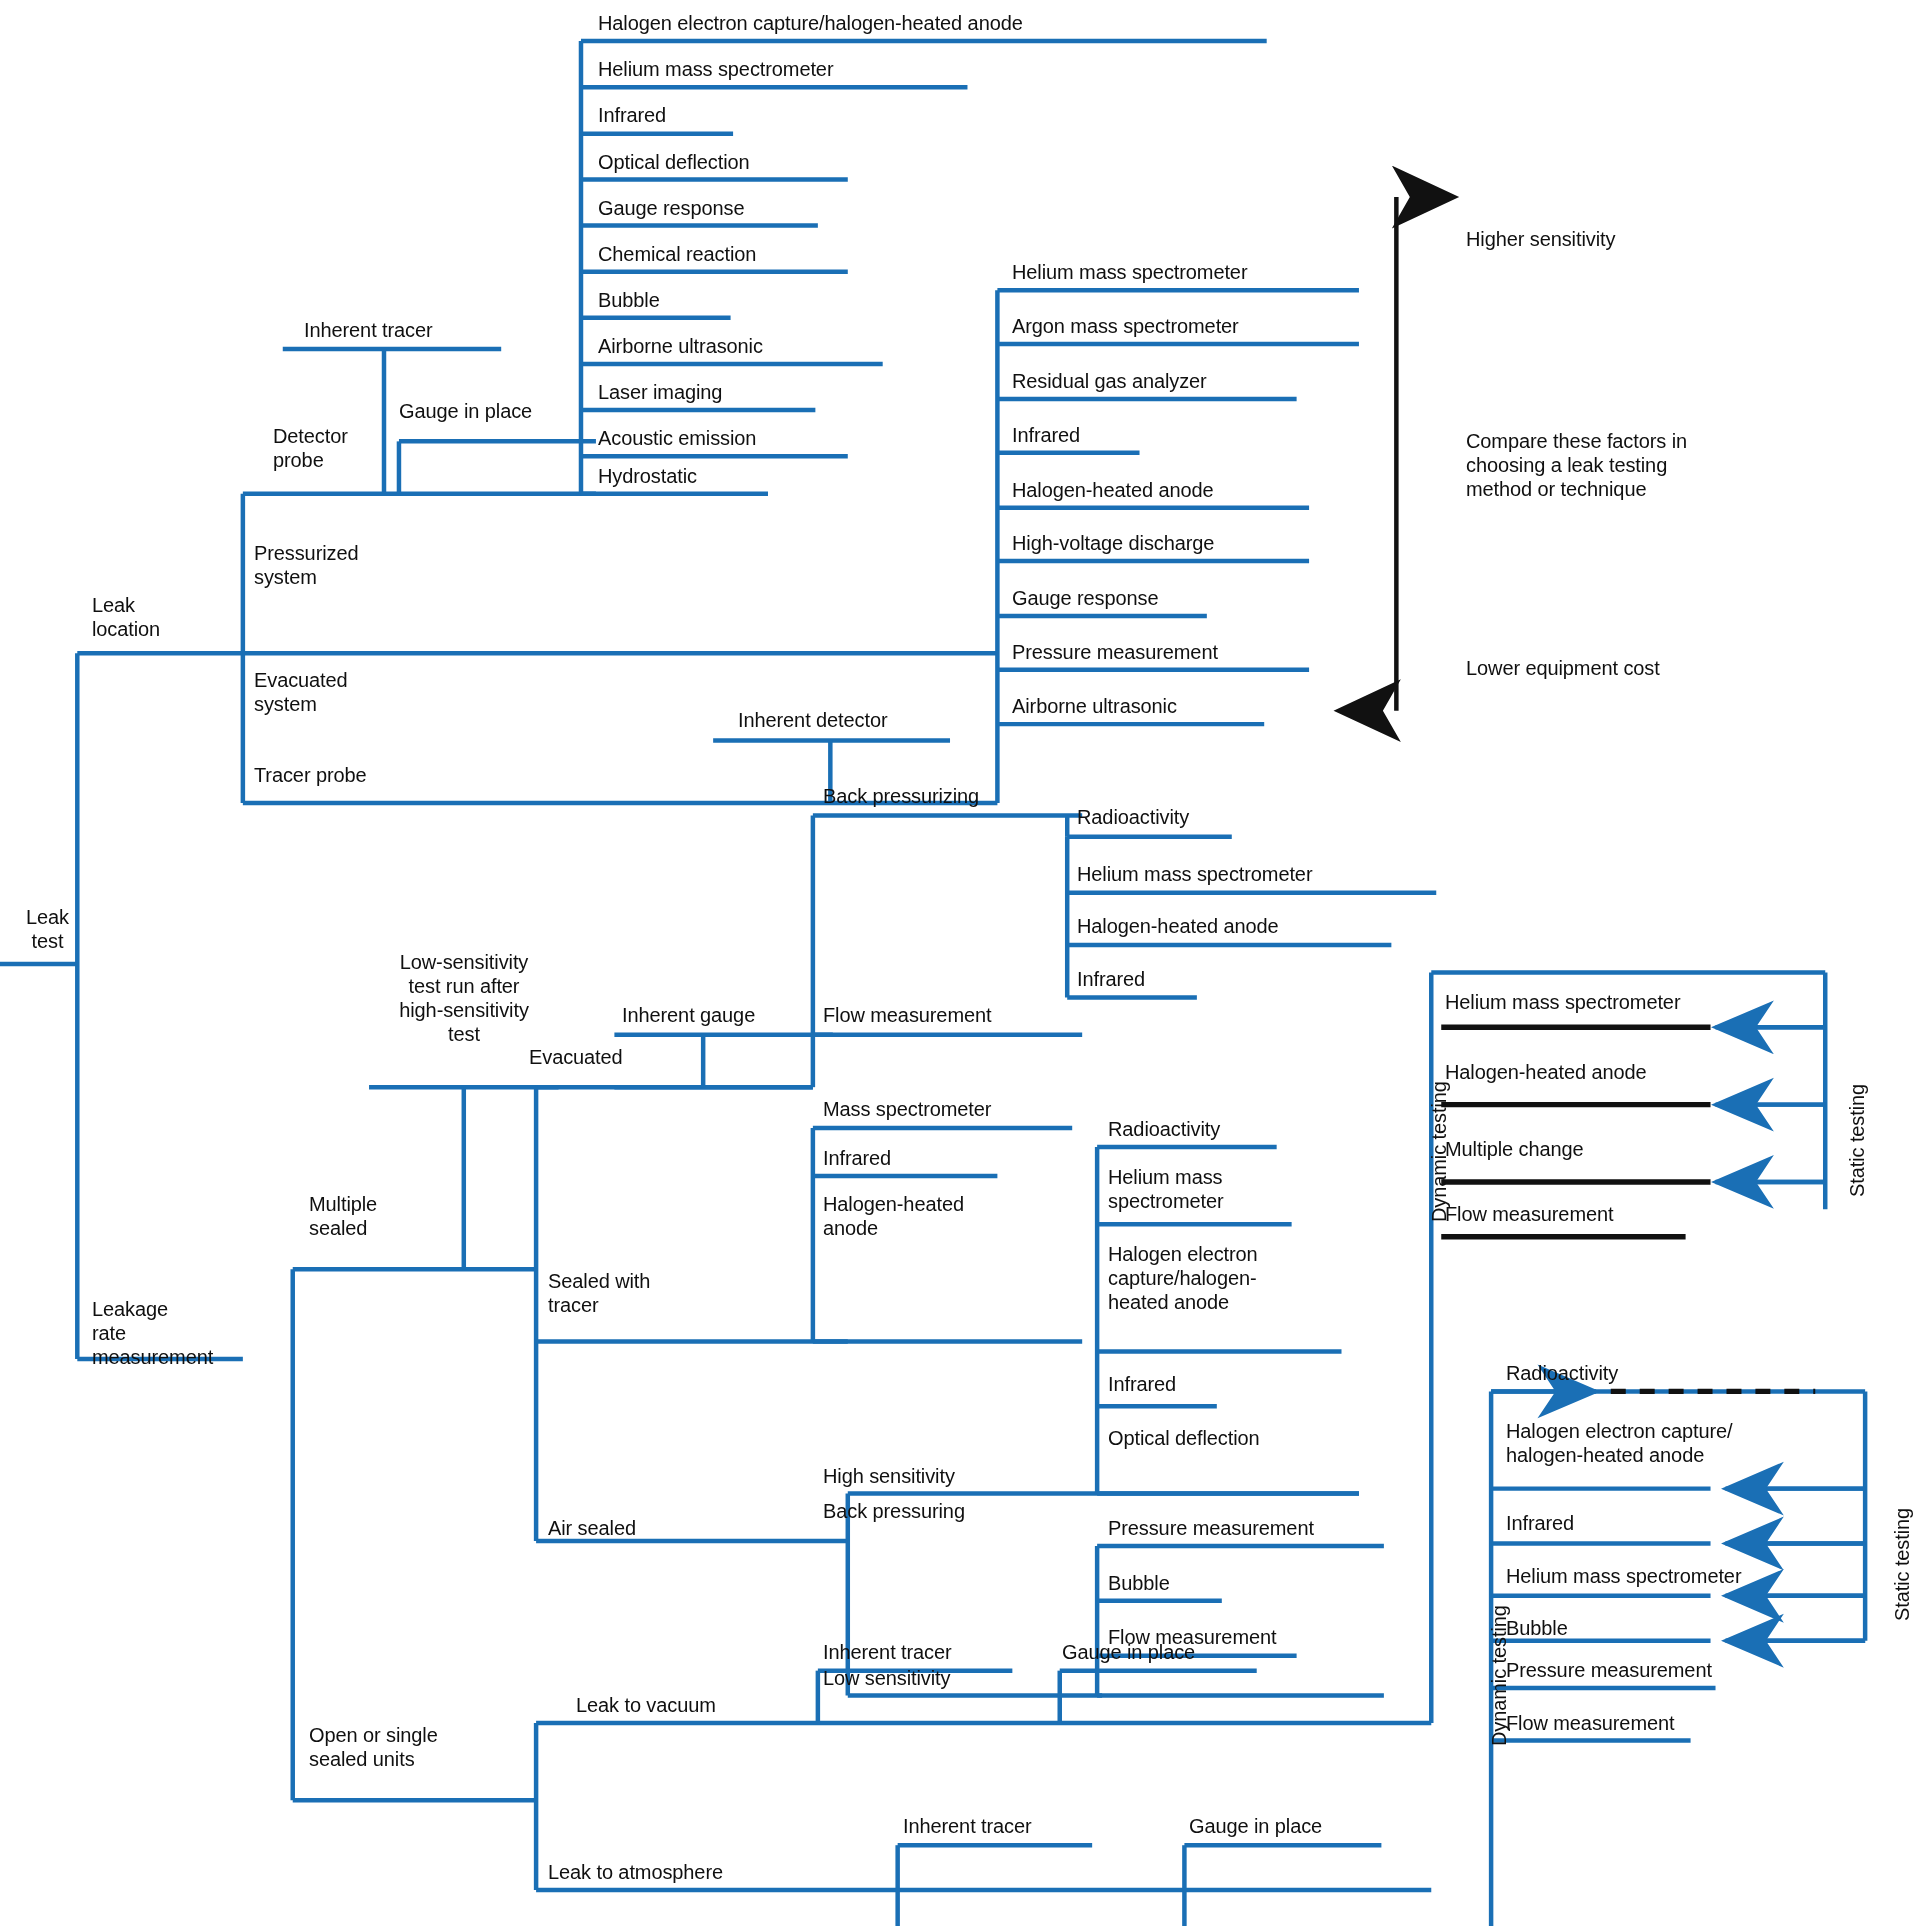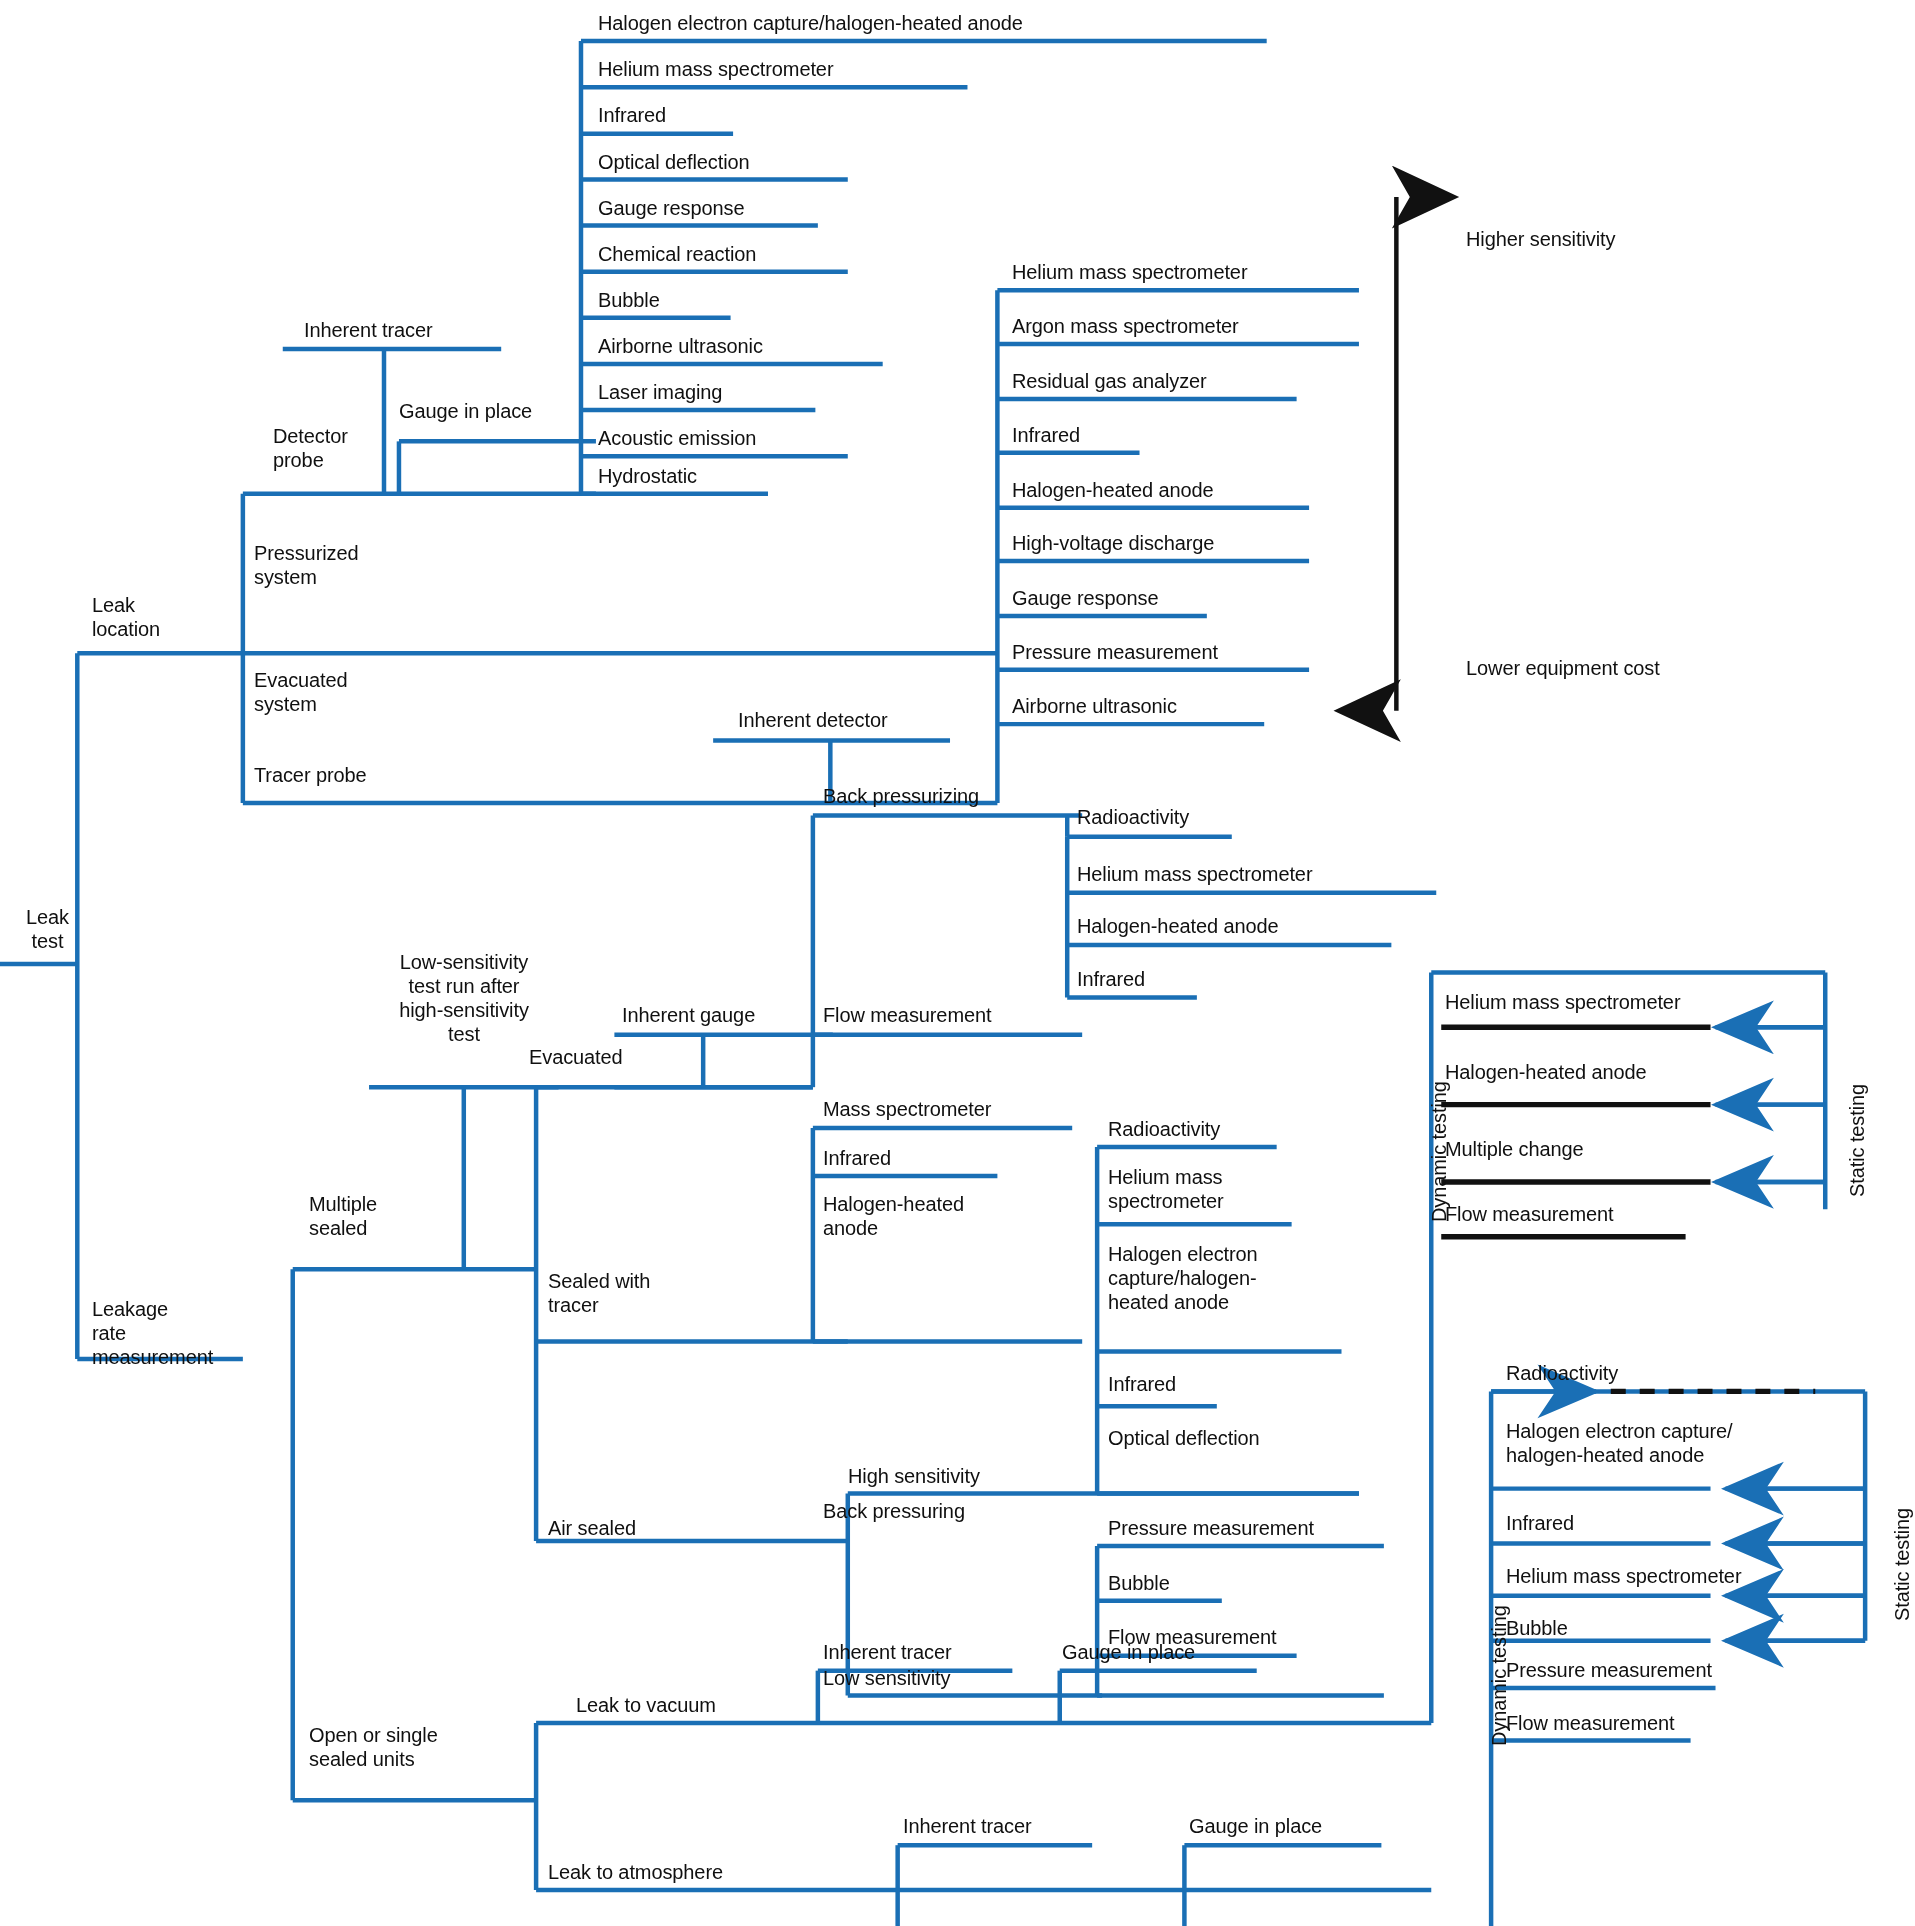--- a/index.html
+++ b/index.html
@@ -254,20 +254,23 @@
   <div class="lbl" style="left:1012px; top:314px;">Argon mass spectrometer</div>
   <div class="lbl" style="left:1012px; top:369px;">Residual gas analyzer</div>
   <div class="lbl" style="left:1012px; top:423px;">Infrared</div>
   <div class="lbl" style="left:1012px; top:478px;">Halogen-heated anode</div>
   <div class="lbl" style="left:1012px; top:531px;">High-voltage discharge</div>
   <div class="lbl" style="left:1012px; top:586px;">Gauge response</div>
   <div class="lbl" style="left:1012px; top:640px;">Pressure measurement</div>
   <div class="lbl" style="left:1012px; top:694px;">Airborne ultrasonic</div>
 
   <div class="lbl" style="left:1466px; top:227px;">Higher sensitivity</div>
+  <div class="lbl" style="left:1466px; top:429px;">Compare these factors in
+choosing a leak testing
+method or technique</div>
   <div class="lbl" style="left:1466px; top:656px;">Lower equipment cost</div>
 
   <div class="lbl" style="left:309px; top:1192px;">Multiple
 sealed</div>
   <div class="lbl" style="left:309px; top:1723px;">Open or single
 sealed units</div>
 
   <div class="lbl ctr" style="left:369px; top:950px; width:190px;">Low-sensitivity
 test run after
 high-sensitivity
@@ -284,21 +287,21 @@
   <div class="lbl" style="left:1077px; top:805px;">Radioactivity</div>
   <div class="lbl" style="left:1077px; top:862px;">Helium mass spectrometer</div>
   <div class="lbl" style="left:1077px; top:914px;">Halogen-heated anode</div>
   <div class="lbl" style="left:1077px; top:967px;">Infrared</div>
 
   <div class="lbl" style="left:823px; top:1097px;">Mass spectrometer</div>
   <div class="lbl" style="left:823px; top:1146px;">Infrared</div>
   <div class="lbl" style="left:823px; top:1192px;">Halogen-heated
 anode</div>
 
-  <div class="lbl" style="left:823px; top:1464px;margin-left:25px;">High sensitivity</div>
+  <div class="lbl" style="left:823px; top:1464px;">High sensitivity</div>
   <div class="lbl" style="left:823px; top:1499px;">Back pressuring</div>
   <div class="lbl" style="left:823px; top:1666px;">Low sensitivity</div>
 
   <div class="lbl" style="left:1108px; top:1117px;">Radioactivity</div>
   <div class="lbl" style="left:1108px; top:1165px;">Helium mass
 spectrometer</div>
   <div class="lbl" style="left:1108px; top:1242px;">Halogen electron
 capture/halogen-
 heated anode</div>
   <div class="lbl" style="left:1108px; top:1372px;">Infrared</div>

